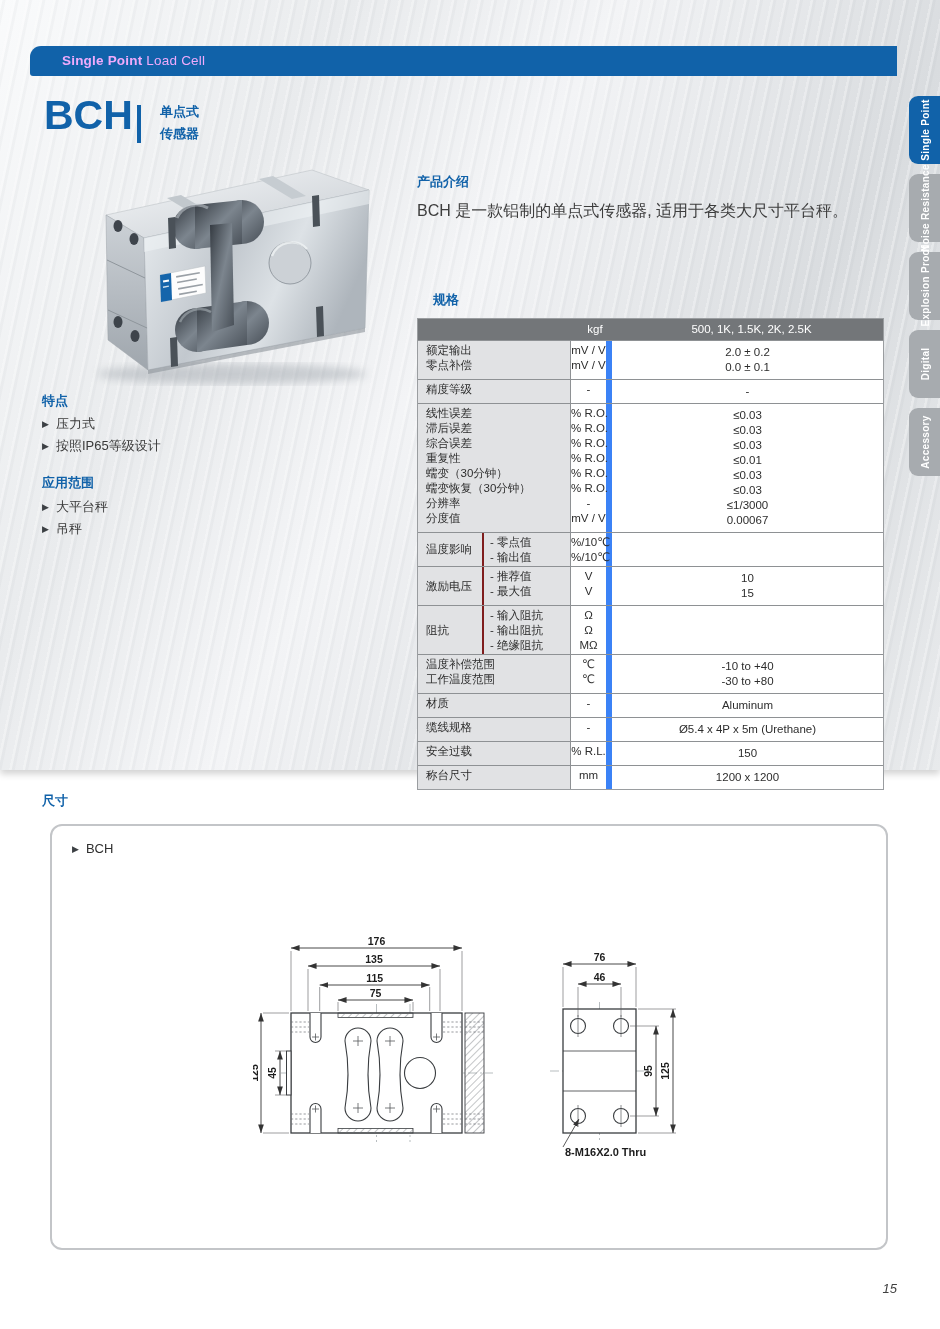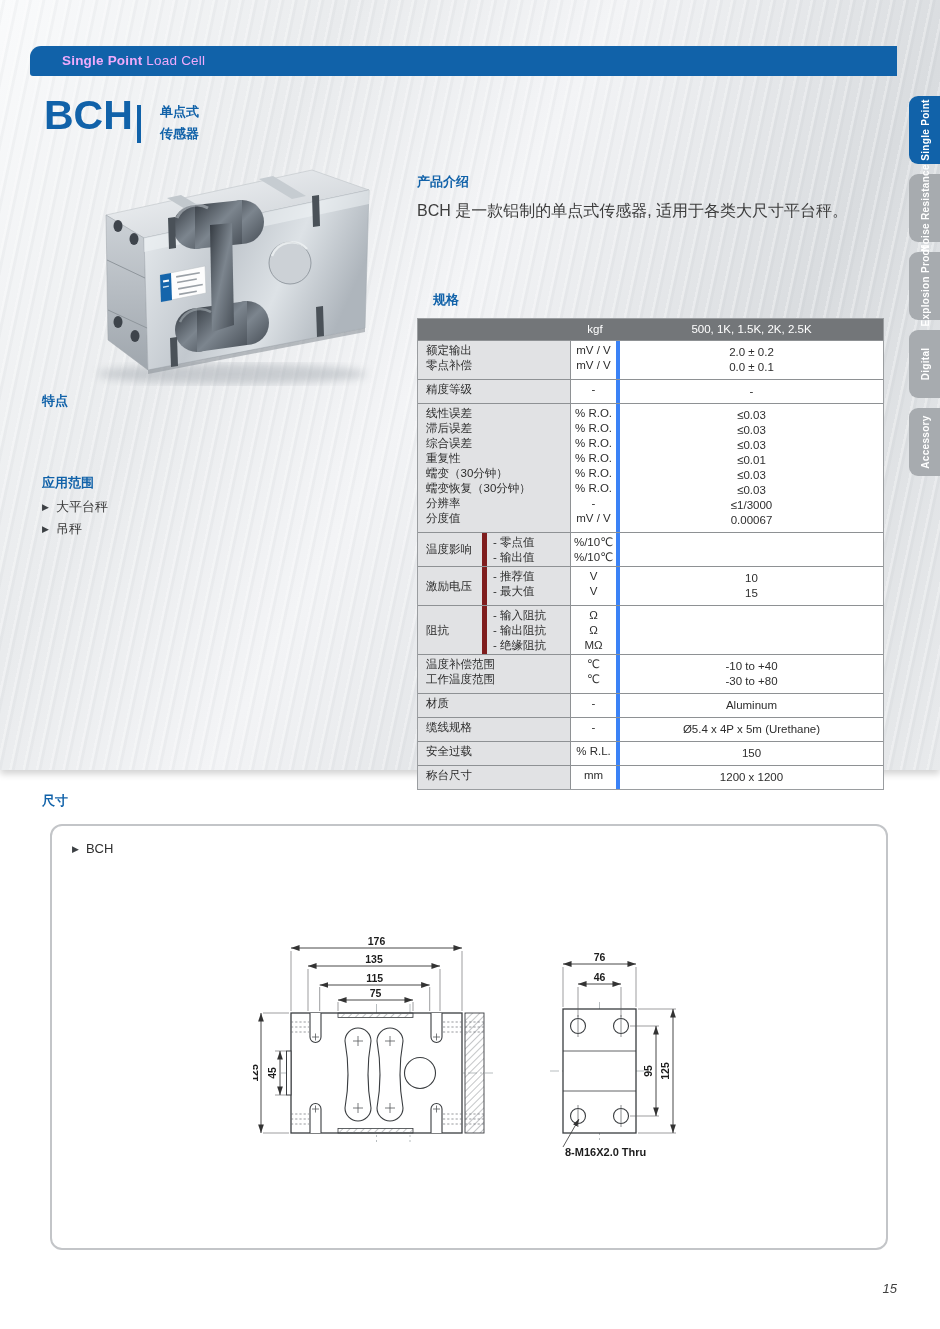--- a/index.html
+++ b/index.html
@@ -37,22 +37,22 @@
   
   #spec-table{position:absolute;left:417px;top:318px;width:467px;background:#fff;
         border:1px solid #9a9da0;box-sizing:border-box;}
   .spec-head{display:flex;background:#737679;color:#fff;height:21px;line-height:21px;
         font-size:11.5px;text-align:center;}
   .spec-head .h1{width:152px;margin-top:29px;}.spec-head .h2{width:50px;}.spec-head .h3{flex:1;}
   .sec{display:flex;border-top:1px solid #8e9194;align-items:stretch;}
   .c1{width:152px;background:#e1e2e4;display:flex;box-sizing:border-box;}
   .lbls{flex:1;padding:1.5px 0 1.5px 8px;}
   .grp{width:64px;padding-left:8px;display:flex;align-items:center;box-sizing:border-box;}
-  .subs{flex:1;border-left:5px solid #7f1d1d;padding:1.5px 0 1.5px 6px;}
-  .c2{width:50px;border-left:1px solid #8e9194;border-right:4px solid #3b82f6;
+  .subs{flex:1;border-left:2px solid #7f1d1d;padding:1.5px 0 1.5px 6px;}
+  .c2{width:42px;border-left:1px solid #8e9194;border-right:6px solid #3b82f6;
         text-align:center;padding:1.5px 0;box-sizing:border-box;}
   .c3{flex:1;text-align:center;padding:4px 0;}
   .line,.grp{font-size:11.5px;color:#2d2d2d;}
   .line{height:15px;line-height:15px;white-space:nowrap;}
   
   .side-tab{position:absolute;right:0;width:31px;height:68px;border-radius:9px 0 0 9px;
         background:#a7abaf;}
   .side-tab.active{background:#1162a9;}
   .side-tab span{position:absolute;left:50%;top:50%;transform:translate(-50%,-50%) rotate(-90deg);
         white-space:nowrap;color:#fff;font-size:10px;font-weight:bold;letter-spacing:.3px;}
@@ -153,20 +153,24 @@
         <rect x="95" y="120" width="20" height="1.6" fill="#9aa0a6" transform="rotate(-10 105 121)"></rect>
         <rect x="96" y="126" width="25" height="1.6" fill="#9aa0a6" transform="rotate(-10 108 127)"></rect>
         <rect x="97" y="132" width="18" height="1.6" fill="#9aa0a6" transform="rotate(-10 106 133)"></rect>
       </g>
     </svg>
 
     <div class="section-heading" id="intro-heading">产品介绍</div>
     <div class="intro-text">BCH 是一款铝制的单点式传感器, 适用于各类大尺寸平台秤。</div>
 
     <div class="section-heading" id="features-heading">特点</div>
+    <ul class="bullet-list" id="features-list">
+        <li><span class="arr">▶</span><span>压力式</span></li>
+        <li><span class="arr">▶</span><span>按照IP65等级设计</span></li>
+      </ul>
 
     <div class="section-heading" id="apps-heading">应用范围</div>
     <ul class="bullet-list" id="apps-list">
         <li><span class="arr">▶</span><span>大平台秤</span></li>
         <li><span class="arr">▶</span><span>吊秤</span></li>
       </ul>
 
     <div class="section-heading" id="specs-heading">规格</div>
     <div id="spec-table">
         <div class="spec-head">

